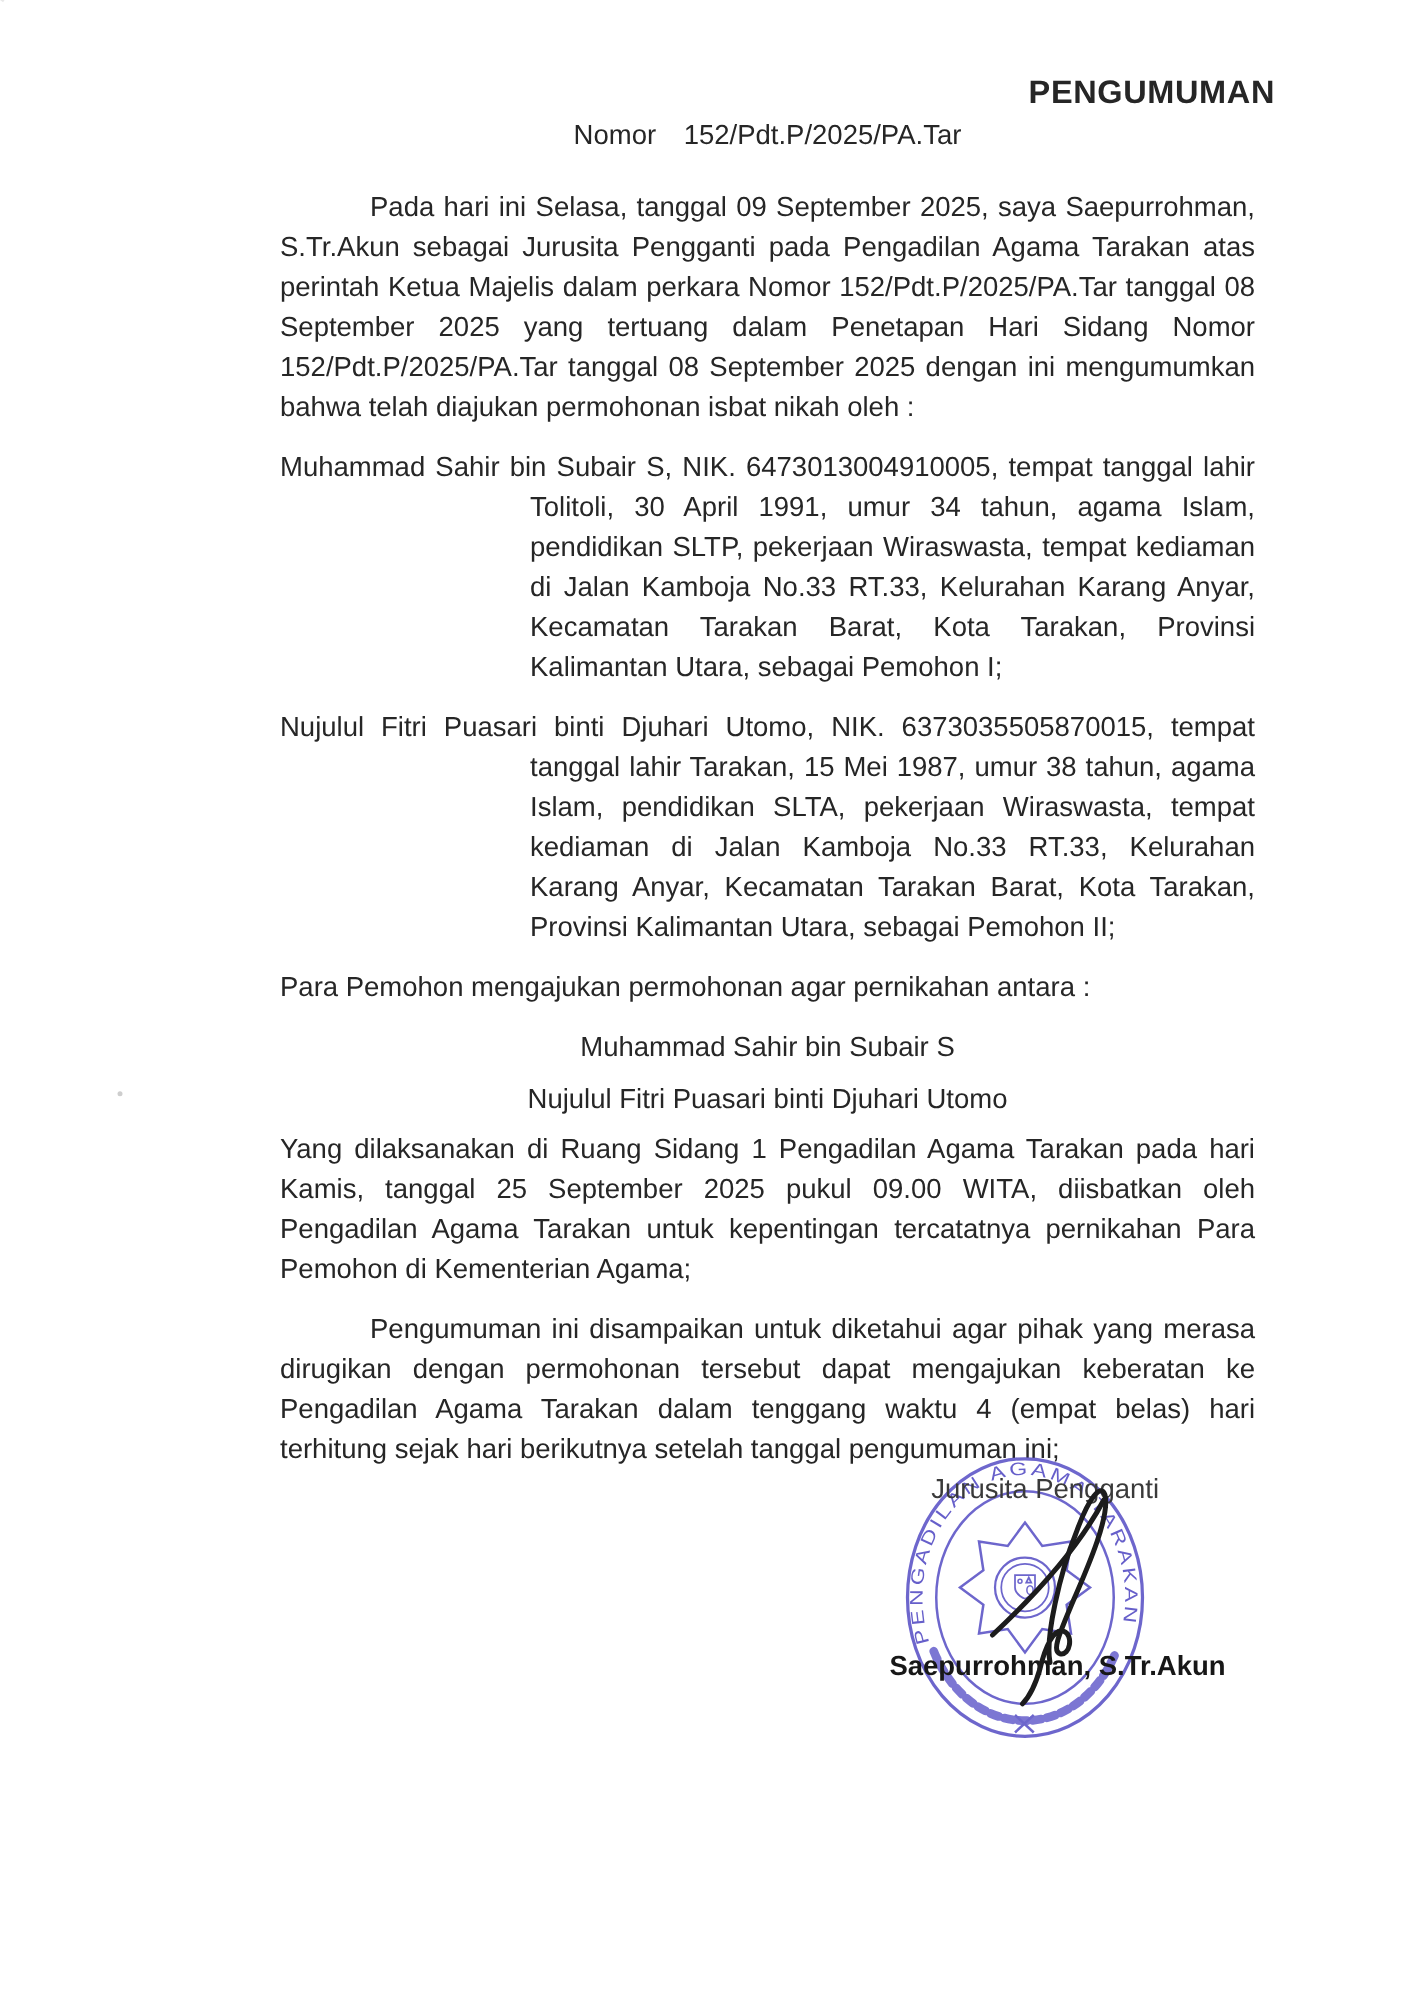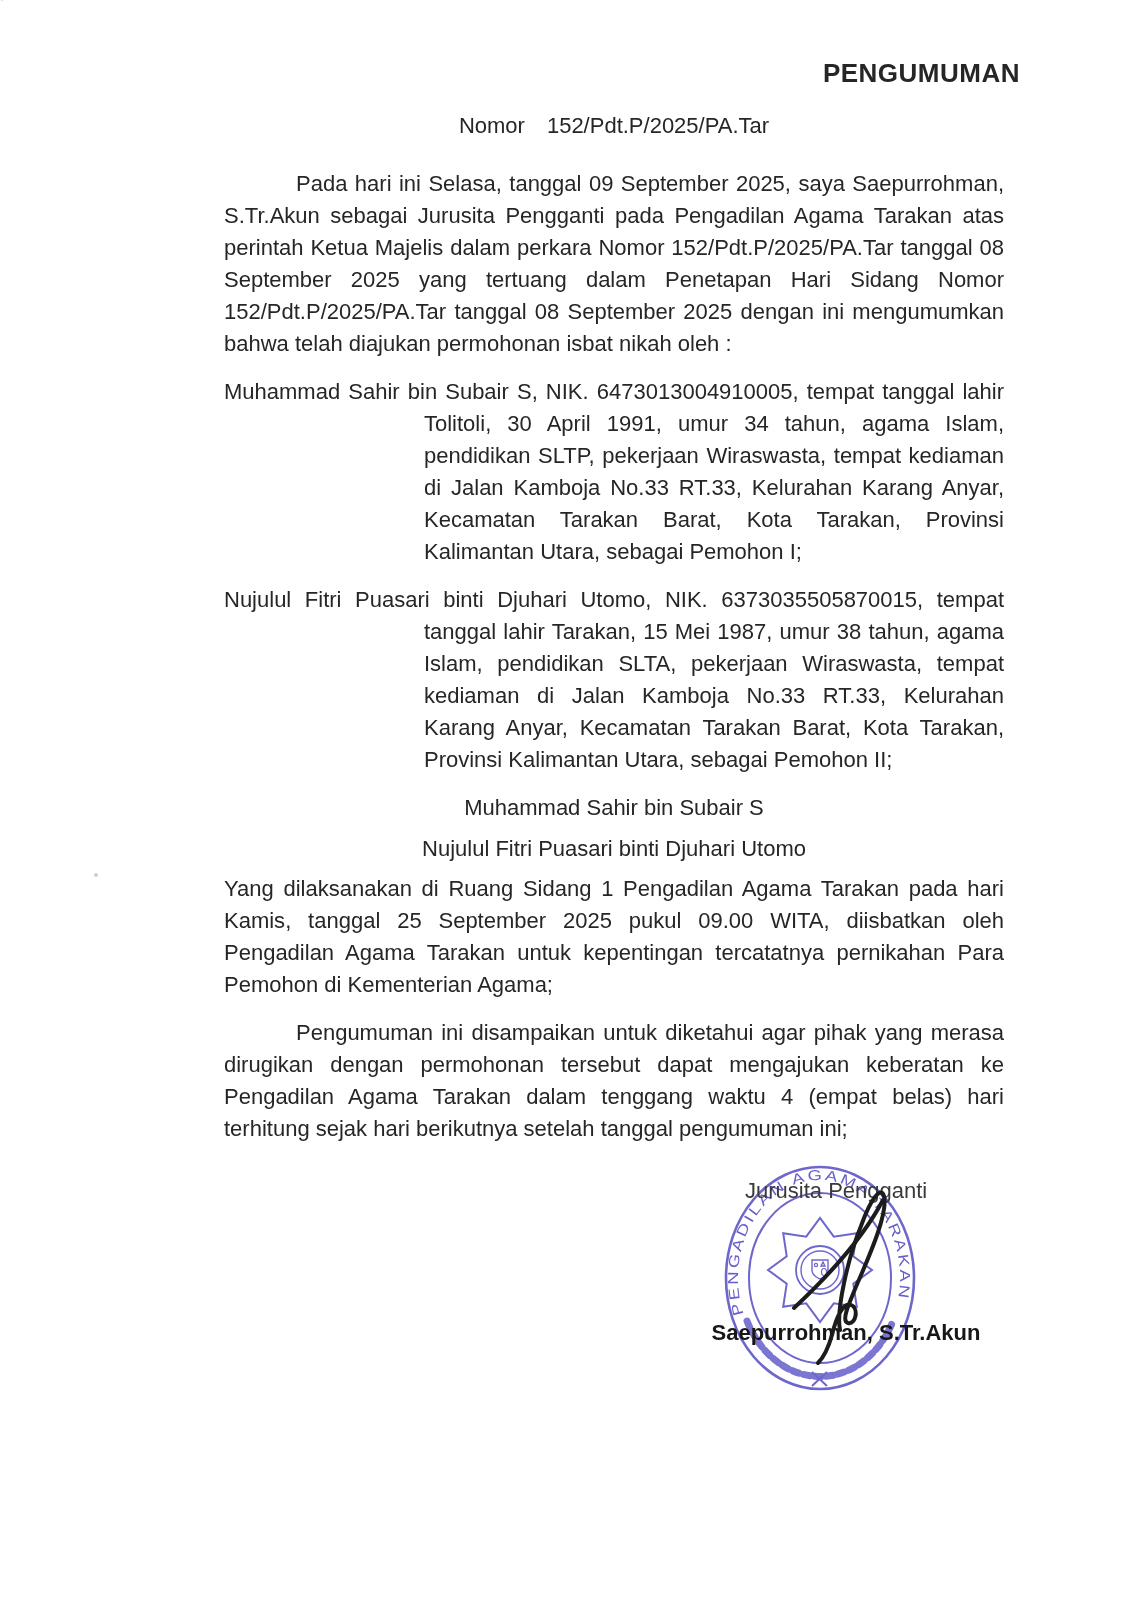--- a/index.html
+++ b/index.html
@@ -22,21 +22,21 @@
     text-align:right;
     font-size:26px;
     font-weight:bold;
     line-height:30px;
     letter-spacing:0.5px;
   }
   .nomor-line{
     text-align:center;
     font-size:22px;
     line-height:30px;
-    margin-top:23px;
+    margin-top:5px;
   }
   .nomor-line .num{margin-left:22px;}
   .para{
     text-align:justify;
     margin:16px;
   }
   .para.first-indent{text-indent:72px;}
   .para.hanging{
     padding-left:200px;
     text-indent:-200px;
@@ -86,20 +86,21 @@
   <div class="doc">
     <div class="title">PENGUMUMAN</div>
     <div class="nomor-line"><span>Nomor</span><span class="num">152/Pdt.P/2025/PA.Tar</span></div>
 
     <p class="para first-indent" style="margin-top:27px"><span>Pada hari ini Selasa, tanggal 09 September 2025, saya Saepurrohman, S.Tr.Akun sebagai Jurusita Pengganti pada Pengadilan Agama Tarakan atas perintah Ketua Majelis dalam perkara Nomor 152/Pdt.P/2025/PA.Tar tanggal 08 September 2025 yang tertuang dalam Penetapan Hari Sidang Nomor 152/Pdt.P/2025/PA.Tar tanggal 08 September 2025 dengan ini mengumumkan bahwa telah diajukan permohonan isbat nikah oleh :</span></p>
 
     <p class="para hanging"><span class="b">Muhammad Sahir bin Subair S</span><span>, NIK. 6473013004910005, tempat tanggal lahir Tolitoli, 30 April 1991, umur 34 tahun, agama Islam, pendidikan SLTP, pekerjaan Wiraswasta, tempat kediaman di Jalan Kamboja No.33 RT.33, Kelurahan Karang Anyar, Kecamatan Tarakan Barat, Kota Tarakan, Provinsi Kalimantan Utara, sebagai </span><span class="b">Pemohon I</span><span>;</span></p>
 
     <p class="para hanging"><span class="b">Nujulul Fitri Puasari binti Djuhari Utomo</span><span>, NIK. 6373035505870015, tempat tanggal lahir Tarakan, 15 Mei 1987, umur 38 tahun, agama Islam, pendidikan SLTA, pekerjaan Wiraswasta, tempat kediaman di Jalan Kamboja No.33 RT.33, Kelurahan Karang Anyar, Kecamatan Tarakan Barat, Kota Tarakan, Provinsi Kalimantan Utara, sebagai </span><span class="b">Pemohon II</span><span>;</span></p>
 
+    <p class="para">Para Pemohon mengajukan permohonan agar pernikahan antara :</p>
 
     <div class="center-line b">Muhammad Sahir bin Subair S</div>
     <div class="center-line b">Nujulul Fitri Puasari binti Djuhari Utomo</div>
 
     <p class="para mt"><span>Yang dilaksanakan di </span><span class="b">Ruang Sidang 1 Pengadilan Agama Tarakan</span><span> pada hari </span><span class="b">Kamis</span><span>, tanggal </span><span class="b">25 September 2025</span><span> pukul </span><span class="b">09.00 WITA</span><span>, diisbatkan oleh Pengadilan Agama Tarakan untuk kepentingan tercatatnya pernikahan Para Pemohon di Kementerian Agama;</span></p>
 
     <p class="para first-indent"><span>Pengumuman ini disampaikan untuk diketahui agar pihak yang merasa dirugikan dengan permohonan tersebut dapat mengajukan keberatan ke Pengadilan Agama Tarakan dalam tenggang waktu 4 (empat belas) hari terhitung sejak hari berikutnya setelah tanggal pengumuman ini;</span></p>
 
   </div>
 

